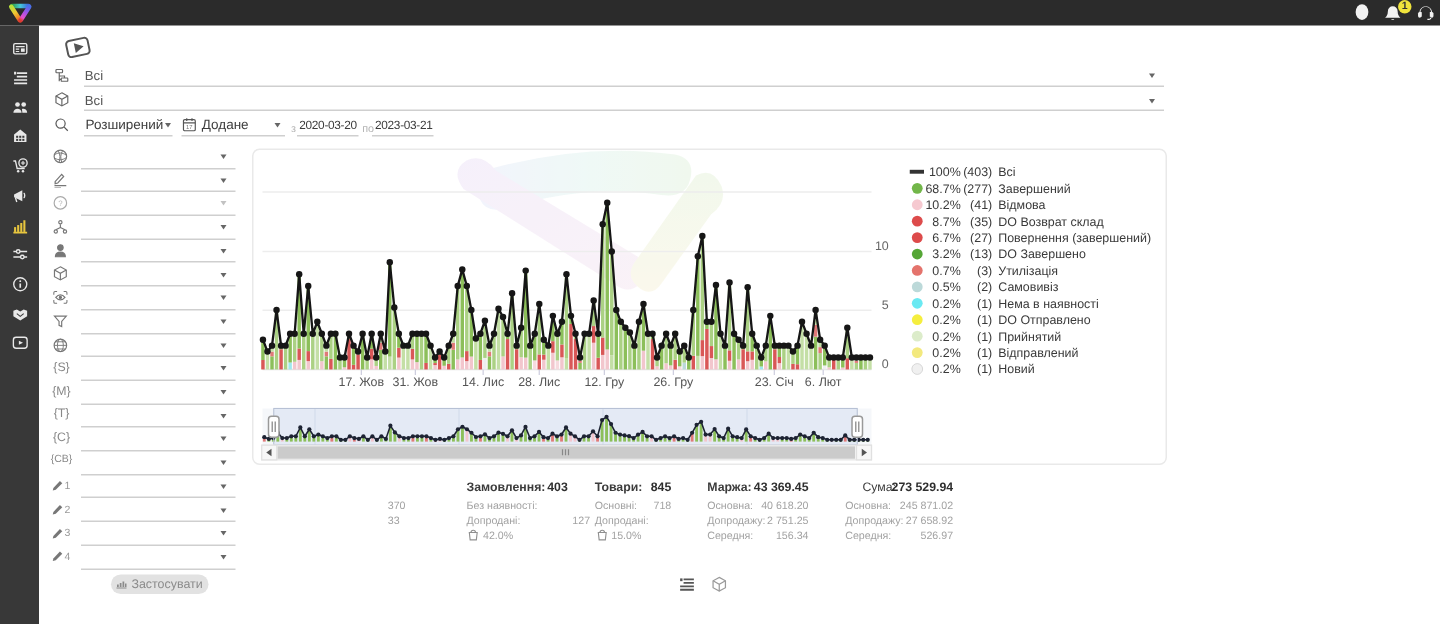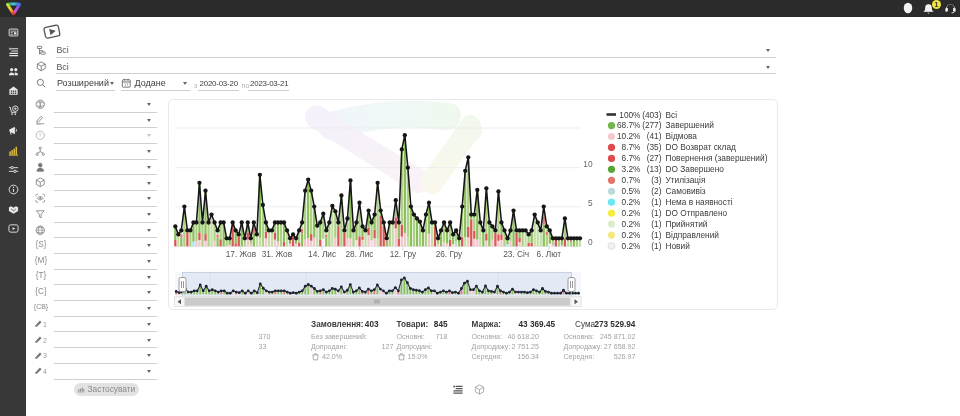--- a/index.html
+++ b/index.html
@@ -1042,42 +1042,42 @@
       <line x1="379" y1="299.5" x2="379" y2="303.5"></line>
     </g>
     <rect x="174.5" y="296.8" width="10" height="9.8" fill="#f7f7f7" stroke="#e0e0e0" stroke-width="0.8"></rect>
     <rect x="571" y="296.8" width="10" height="9.8" fill="#f7f7f7" stroke="#e0e0e0" stroke-width="0.8"></rect>
     <path d="M181 299.2 L177.5 301.7 L181 304.2 Z" fill="#555"></path>
     <path d="M574.5 299.2 L578 301.7 L574.5 304.2 Z" fill="#555"></path>
   </svg>
 
 <div style="position:absolute;left:311px;top:319.8px;font-size:8.2px;color:#3c3c3c;font-weight:bold;white-space:nowrap">Замовлення:</div>
 <div style="position:absolute;left:258.5px;top:319.8px;width:120px;text-align:right;font-size:8.2px;color:#2e2e2e;font-weight:bold;white-space:nowrap">403</div>
-<div style="position:absolute;left:311px;top:333.3px;font-size:7.1px;color:#a2a2a2;white-space:nowrap">Без завершений:</div>
+<div style="position:absolute;left:311px;top:333.3px;font-size:7.1px;color:#a2a2a2;white-space:nowrap">Без наявності:</div>
 <div style="position:absolute;left:258.5px;top:333.3px;width:120px;text-align:left;font-size:7.1px;color:#a2a2a2;white-space:nowrap">370</div>
 <div style="position:absolute;left:311px;top:342.90000000000003px;font-size:7.1px;color:#a2a2a2;white-space:nowrap">Допродані:</div>
 <div style="position:absolute;left:258.5px;top:342.90000000000003px;width:120px;font-size:7.1px;color:#a2a2a2;white-space:nowrap">33</div>
 <svg width="9" height="9" viewBox="0 0 24 24" style="position:absolute;left:311px;top:352.00000000000006px" fill="none" stroke="#909090" stroke-width="2">
     <path d="M5 8h14l-1.5 13h-11Z"></path>
     <path d="M8 8a4 4 0 0 1 8 0"></path>
   </svg>
 <div style="position:absolute;left:322px;top:352.50000000000006px;font-size:7.1px;color:#a2a2a2">42.0%</div>
 <div style="position:absolute;left:396.5px;top:319.8px;font-size:8.2px;color:#3c3c3c;font-weight:bold;white-space:nowrap">Товари:</div>
 <div style="position:absolute;left:327.5px;top:319.8px;width:120px;text-align:right;font-size:8.2px;color:#2e2e2e;font-weight:bold;white-space:nowrap">845</div>
 <div style="position:absolute;left:396.5px;top:333.3px;font-size:7.1px;color:#a2a2a2;white-space:nowrap">Основні:</div>
 <div style="position:absolute;left:327.5px;top:333.3px;width:120px;text-align:right;font-size:7.1px;color:#a2a2a2;white-space:nowrap">718</div>
 <div style="position:absolute;left:396.5px;top:342.90000000000003px;font-size:7.1px;color:#a2a2a2;white-space:nowrap">Допродані:</div>
 <div style="position:absolute;left:327.5px;top:342.90000000000003px;width:120px;text-align:center;font-size:7.1px;color:#a2a2a2;white-space:nowrap">127</div>
 <svg width="9" height="9" viewBox="0 0 24 24" style="position:absolute;left:396.5px;top:352.00000000000006px" fill="none" stroke="#909090" stroke-width="2">
     <path d="M5 8h14l-1.5 13h-11Z"></path>
     <path d="M8 8a4 4 0 0 1 8 0"></path>
   </svg>
 <div style="position:absolute;left:407.5px;top:352.50000000000006px;font-size:7.1px;color:#a2a2a2">15.0%</div>
 <div style="position:absolute;left:471.5px;top:319.8px;font-size:8.2px;color:#3c3c3c;font-weight:bold;white-space:nowrap">Маржа:</div>
-<div style="position:absolute;left:419px;top:319.8px;width:136px;text-align:right;font-size:8.2px;color:#2e2e2e;font-weight:bold;white-space:nowrap">43&nbsp;369.45</div>
+<div style="position:absolute;left:419px;top:319.8px;width:120px;text-align:right;font-size:8.2px;color:#2e2e2e;font-weight:bold;white-space:nowrap">43&nbsp;369.45</div>
 <div style="position:absolute;left:471.5px;top:333.3px;font-size:7.1px;color:#a2a2a2;white-space:nowrap">Основна:</div>
 <div style="position:absolute;left:419px;top:333.3px;width:120px;text-align:right;font-size:7.1px;color:#a2a2a2;white-space:nowrap">40&nbsp;618.20</div>
 <div style="position:absolute;left:471.5px;top:342.90000000000003px;font-size:7.1px;color:#a2a2a2;white-space:nowrap">Допродажу:</div>
 <div style="position:absolute;left:419px;top:342.90000000000003px;width:120px;text-align:right;font-size:7.1px;color:#a2a2a2;white-space:nowrap">2&nbsp;751.25</div>
 <div style="position:absolute;left:471.5px;top:352.50000000000006px;font-size:7.1px;color:#a2a2a2;white-space:nowrap">Середня:</div>
 <div style="position:absolute;left:419px;top:352.50000000000006px;width:120px;text-align:right;font-size:7.1px;color:#a2a2a2;white-space:nowrap">156.34</div>
 <div style="position:absolute;left:575px;top:319.8px;font-size:8.2px;color:#3c3c3c;font-weight:normal;white-space:nowrap">Сума:</div>
 <div style="position:absolute;left:515.4px;top:319.8px;width:120px;text-align:right;font-size:8.2px;color:#2e2e2e;font-weight:bold;white-space:nowrap">273&nbsp;529.94</div>
 <div style="position:absolute;left:563.5px;top:333.3px;font-size:7.1px;color:#a2a2a2;white-space:nowrap">Основна:</div>
 <div style="position:absolute;left:515.4px;top:333.3px;width:120px;text-align:right;font-size:7.1px;color:#a2a2a2;white-space:nowrap">245&nbsp;871.02</div>

